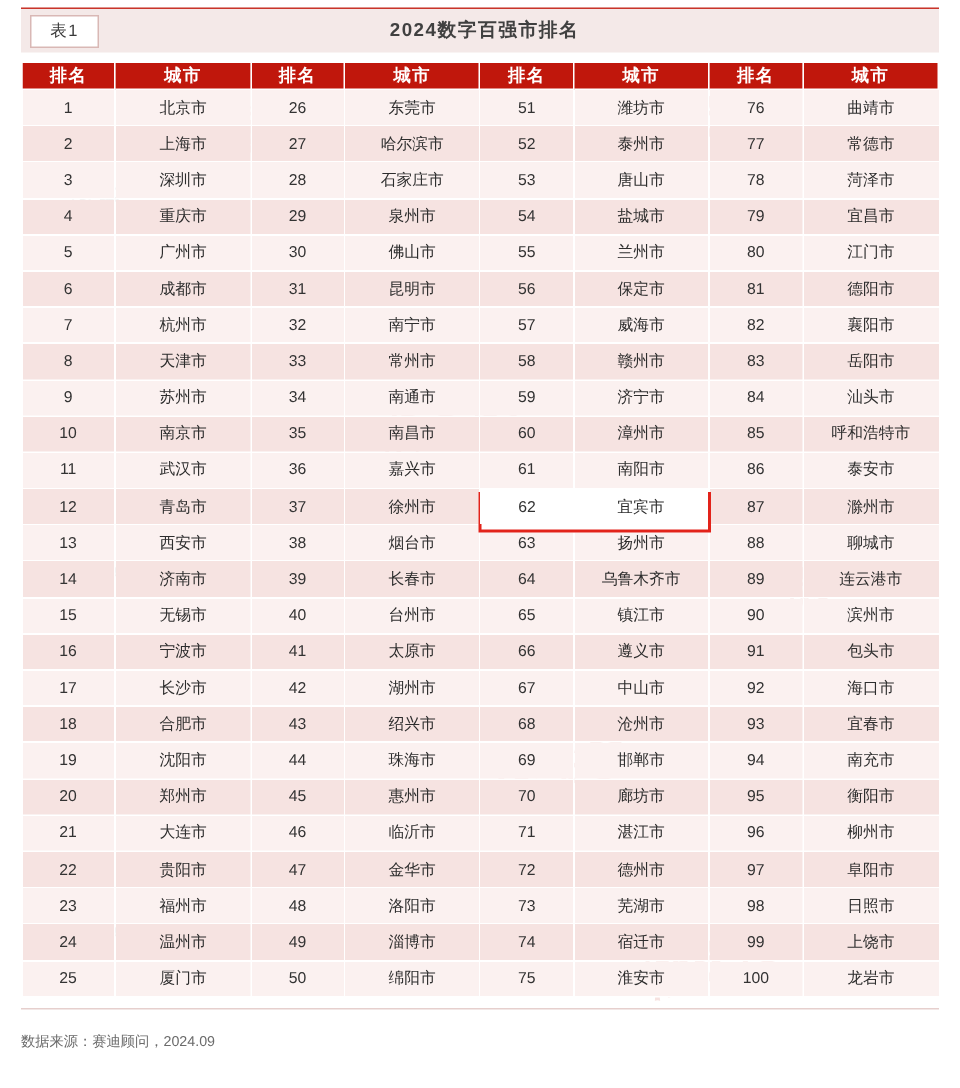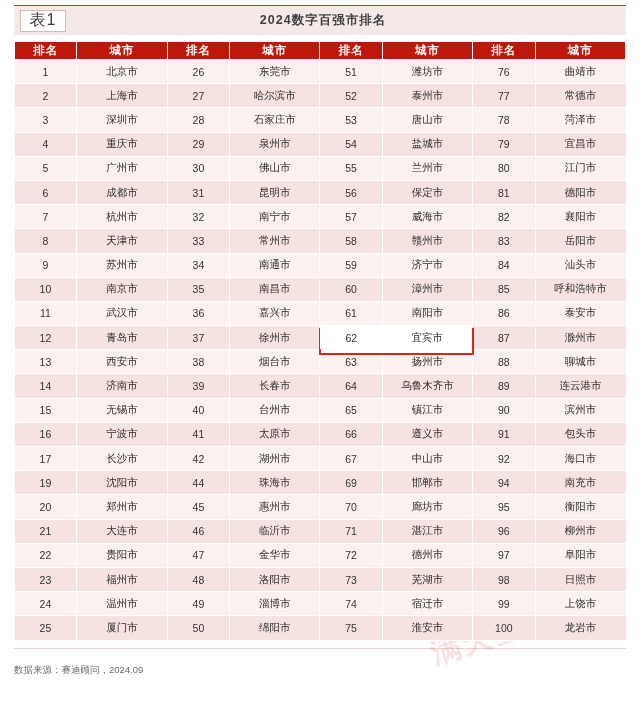--- a/index.html
+++ b/index.html
@@ -27,21 +27,21 @@
     background: #f4e9e8;
     border-top: 1px solid #c9342a;
   }
   .hdr-tag {
     width: 46px;
     height: 22px;
     margin-left: 6px;
     background: #ffffff;
     border: 1px solid #d9b8b5;
     color: #3a3a3a;
-    font-size: 16px;
+    font-size: 11px;
     display: flex;
     align-items: center;
     justify-content: center;
     letter-spacing: 1px;
   }
   .hdr-title {
     flex: 1;
     text-align: center;
     color: #404040;
     font-size: 12.5px;
@@ -330,20 +330,30 @@
             <td class="rankcell">17</td>
             <td class="citycell">长沙市</td>
             <td class="rankcell">42</td>
             <td class="citycell">湖州市</td>
             <td class="rankcell">67</td>
             <td class="citycell">中山市</td>
             <td class="rankcell">92</td>
             <td class="citycell">海口市</td>
           </tr>
           <tr>
+            <td class="rankcell">18</td>
+            <td class="citycell">合肥市</td>
+            <td class="rankcell">43</td>
+            <td class="citycell">绍兴市</td>
+            <td class="rankcell">68</td>
+            <td class="citycell">沧州市</td>
+            <td class="rankcell">93</td>
+            <td class="citycell">宜春市</td>
+          </tr>
+          <tr>
             <td class="rankcell">19</td>
             <td class="citycell">沈阳市</td>
             <td class="rankcell">44</td>
             <td class="citycell">珠海市</td>
             <td class="rankcell">69</td>
             <td class="citycell">邯郸市</td>
             <td class="rankcell">94</td>
             <td class="citycell">南充市</td>
           </tr>
           <tr>

